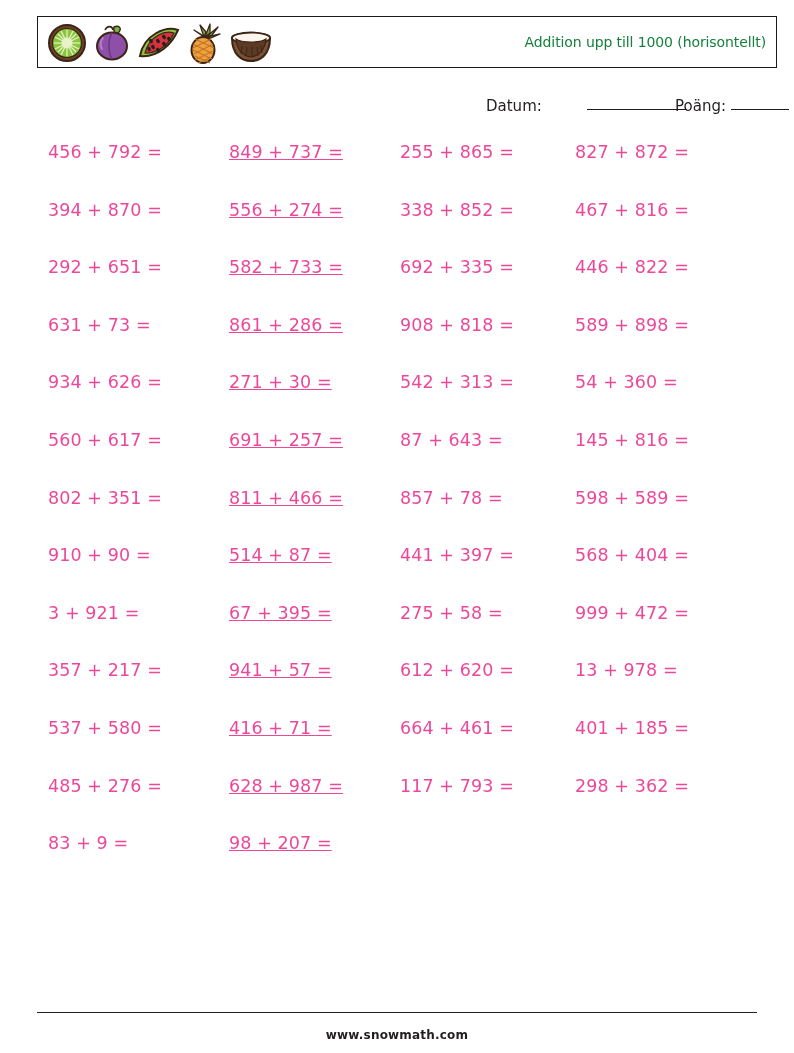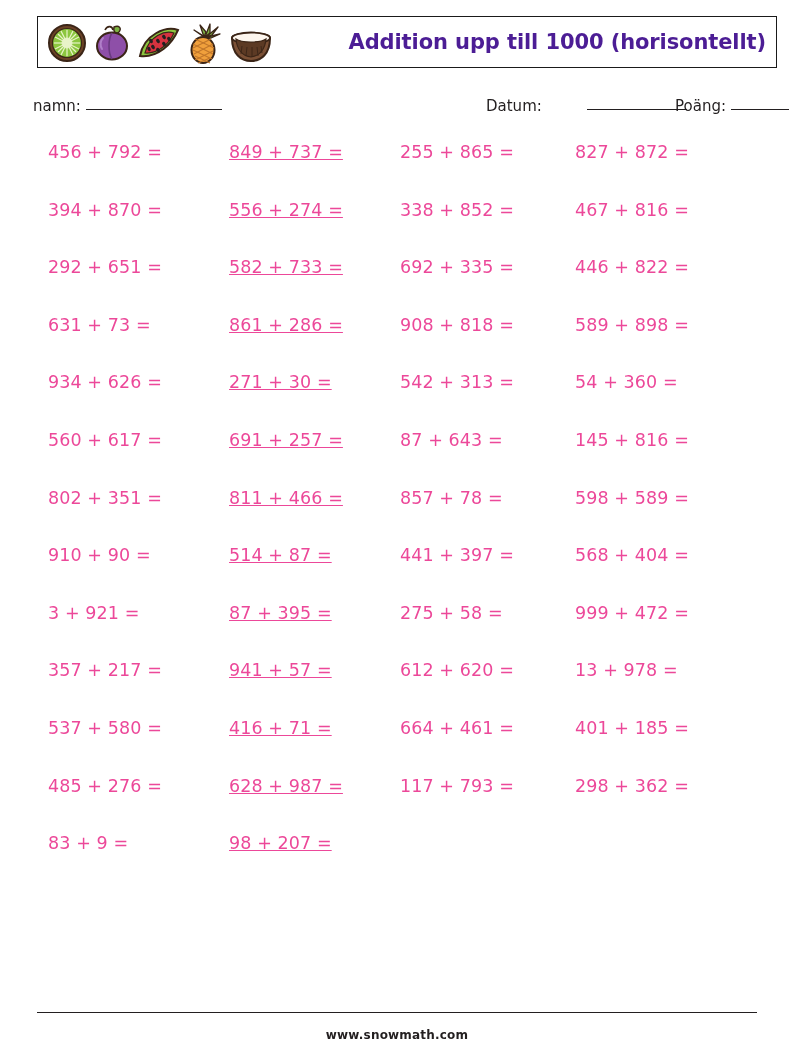--- a/index.html
+++ b/index.html
@@ -36,25 +36,24 @@
     align-items: center;
     gap: 4px;
   }
   .fruit-strip svg { display: block; }
 
   .sheet-title {
     position: absolute;
     right: 10px;
     top: 50%;
     transform: translateY(-50%);
-    font-size: 21px;
+    font-size: 14px;
     letter-spacing: -0.1px;
-    color: #4c1d95;
+    color: #15803d;
     white-space: nowrap;
-    font-weight: bold;
   }
 
   
   .meta-row {
     position: absolute;
     left: 0;
     top: 95px;
     width: 794px;
     height: 26px;
   }
@@ -217,24 +216,20 @@
       </svg>
     </span>
 
   </div>
 
   <div class="sheet-title">Addition upp till 1000 (horisontellt)</div>
 </div>
 
 <div class="meta-row">
 
-  <div class="meta-item" id="meta-name">
-    <span class="meta-label">namn:</span>
-    <span class="blank-line"></span>
-  </div>
 
   <div class="meta-item" id="meta-date">
     <span class="meta-label">Datum:</span>
     <span class="blank-line"></span>
   </div>
 
   <div class="meta-item" id="meta-score">
     <span class="meta-label">Poäng:</span>
     <span class="blank-line"></span>
   </div>
@@ -285,21 +280,21 @@
       <div class="problem c3">598 + 589 =</div>
     </div>
     <div class="problem-row">
       <div class="problem c0">910 + 90 =</div>
       <div class="problem c1">514 + 87 =</div>
       <div class="problem c2">441 + 397 =</div>
       <div class="problem c3">568 + 404 =</div>
     </div>
     <div class="problem-row">
       <div class="problem c0">3 + 921 =</div>
-      <div class="problem c1">87 + 395 =</div>
+      <div class="problem c1">67 + 395 =</div>
       <div class="problem c2">275 + 58 =</div>
       <div class="problem c3">999 + 472 =</div>
     </div>
     <div class="problem-row">
       <div class="problem c0">357 + 217 =</div>
       <div class="problem c1">941 + 57 =</div>
       <div class="problem c2">612 + 620 =</div>
       <div class="problem c3">13 + 978 =</div>
     </div>
     <div class="problem-row">

